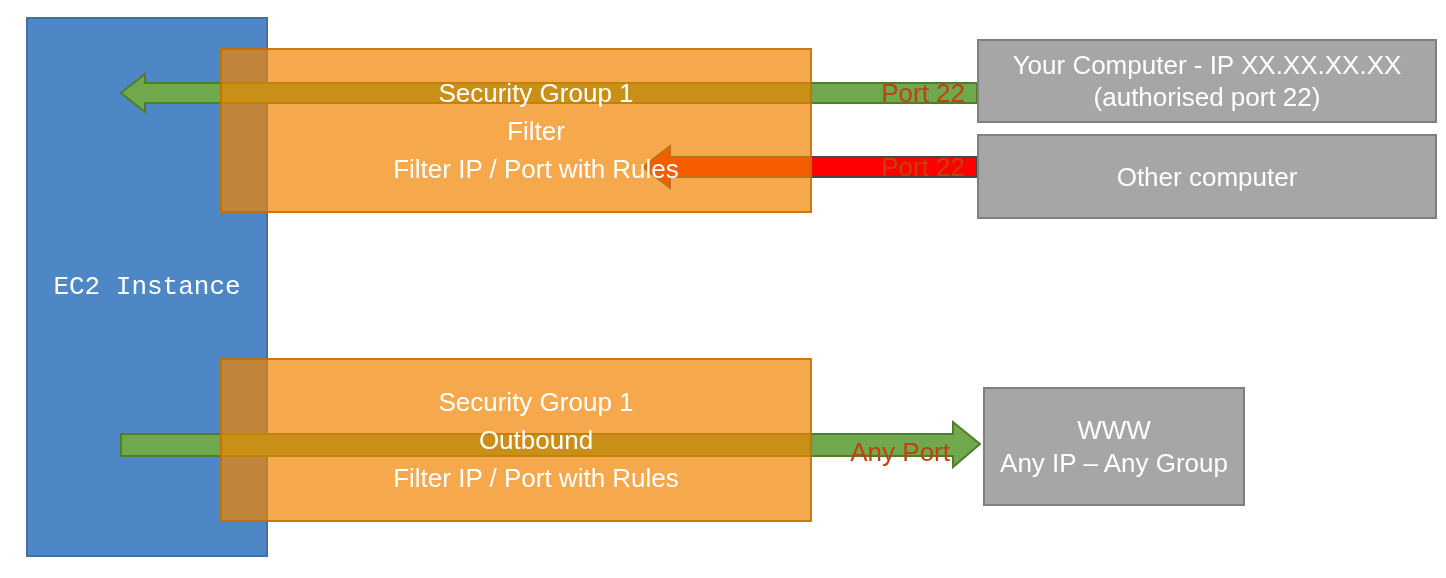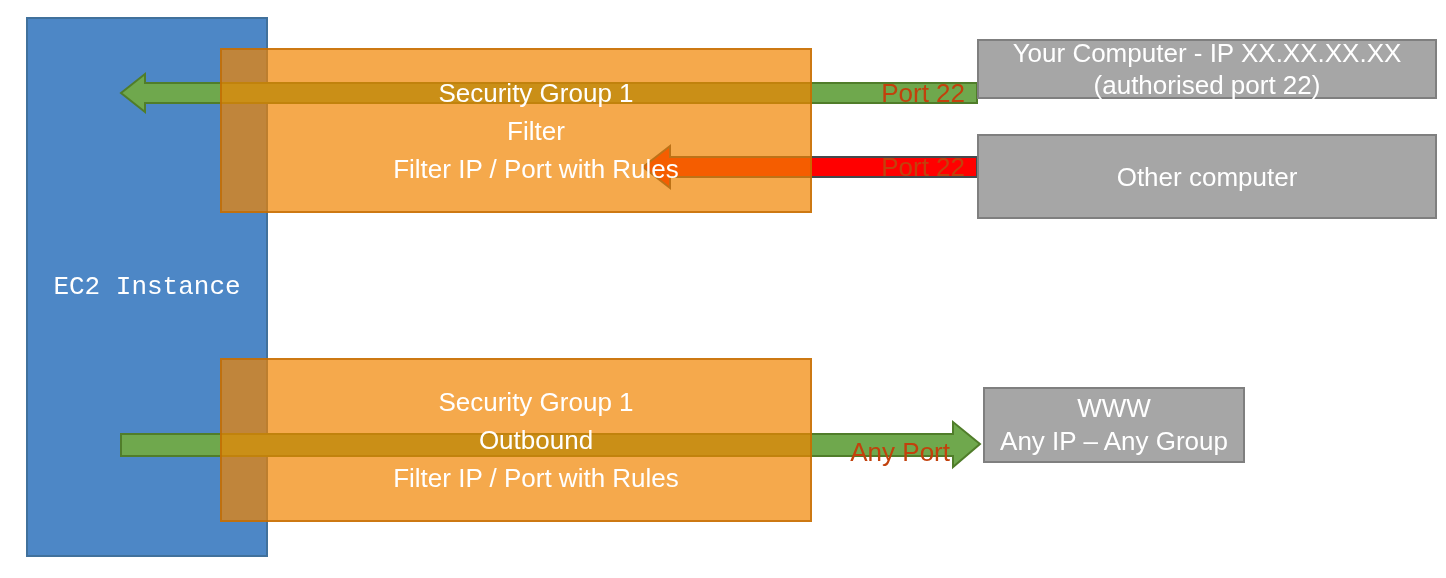--- a/index.html
+++ b/index.html
@@ -44,23 +44,23 @@
     padding-left: 40px;
   }
   .sg-inbound  { top: 48px;  height: 165px; }
   .sg-outbound { top: 358px; height: 164px; }
   .endpoint {
     background: #a6a6a6;
     border: 2px solid #7f7f7f;
     font-size: 26px; line-height: 32px;
     z-index: 4;
   }
-  .ep-your    { left: 977px; top: 39px;  width: 460px; height: 60px; }
+  .ep-your    { left: 977px; top: 39px;  width: 460px; height: 84px; }
   .ep-other   { left: 977px; top: 134px; width: 460px; height: 85px; }
-  .ep-www     { left: 983px; top: 387px; width: 262px; height: 76px; line-height: 33px; }
+  .ep-www     { left: 983px; top: 387px; width: 262px; height: 119px; line-height: 33px; }
   .arrow-label {
     position: absolute;
     color: #c2410c;
     font-size: 26px; line-height: 26px;
     white-space: nowrap;
     z-index: 5;
     text-align: right;
   }
   .lbl-in-allowed { right: 481px; top: 80px; }
   .lbl-in-blocked { right: 481px; top: 154px; }

